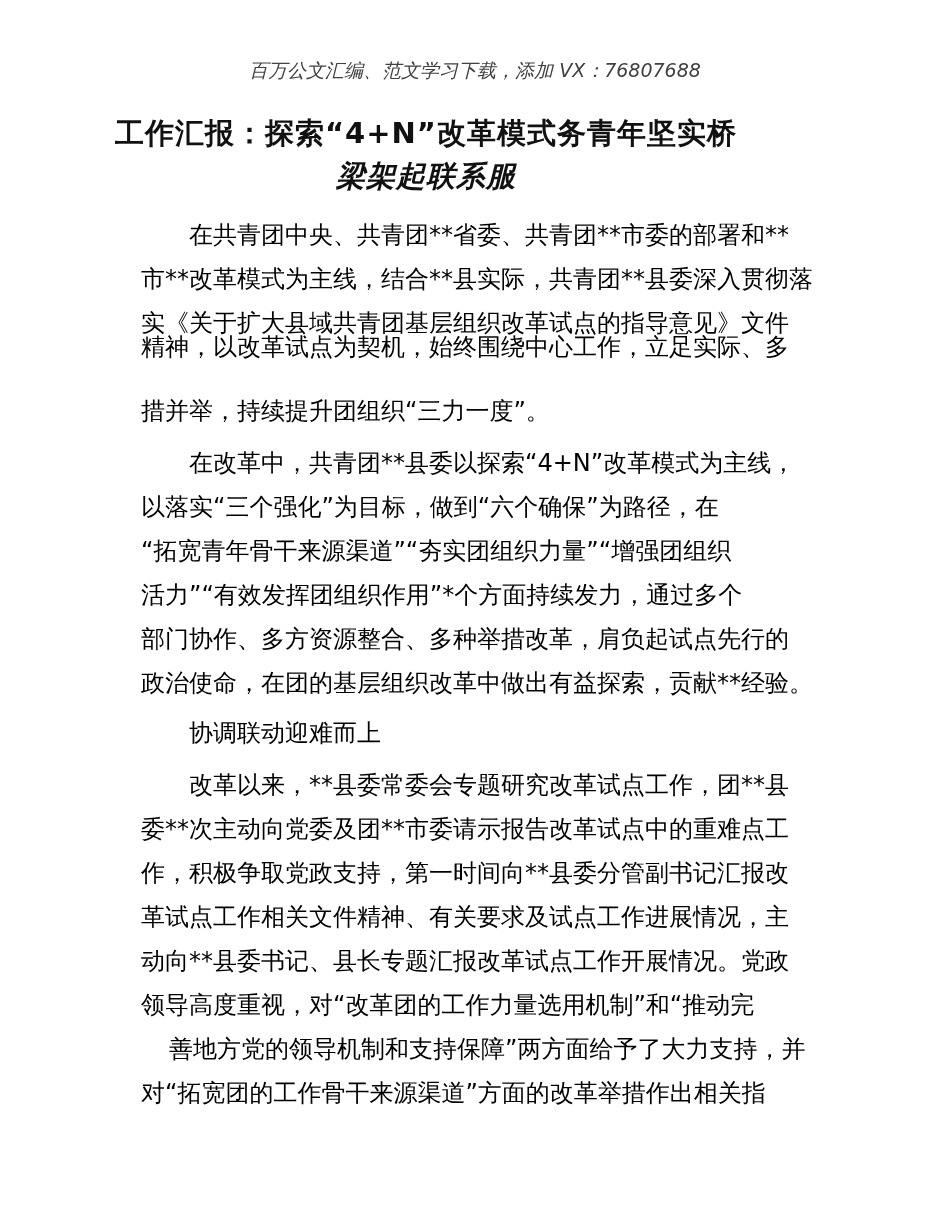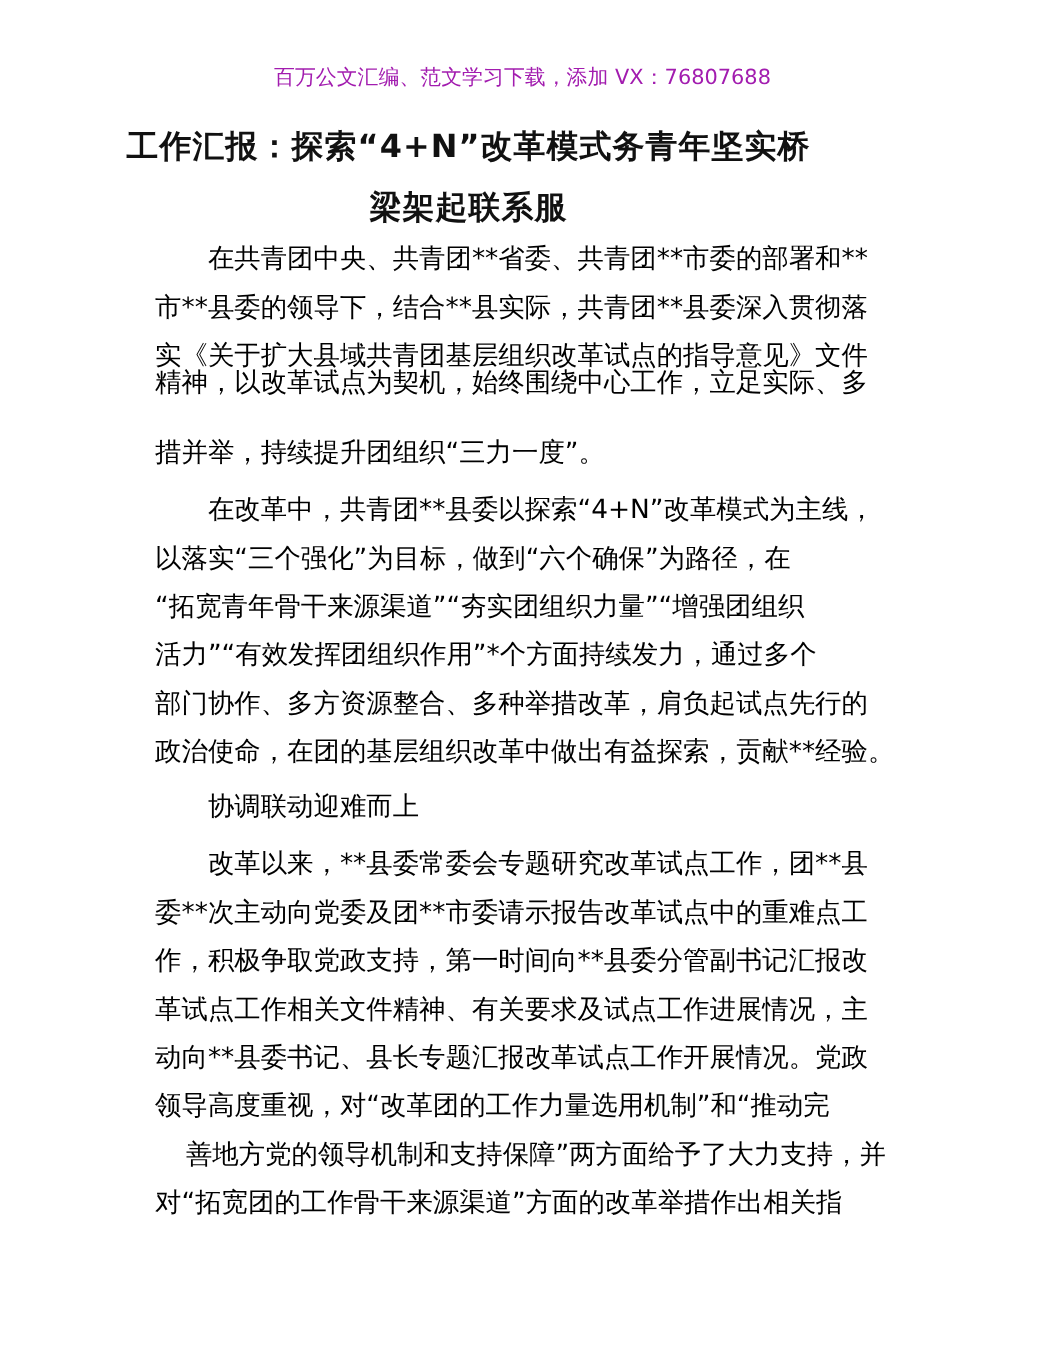--- a/index.html
+++ b/index.html
@@ -21,22 +21,23 @@
     width: 950px; height: 1230px;
     background: #ffffff;
   }
   .watermark {
     position: absolute;
     left: 0; width: 950px;
     top: 56px;
     text-align: center;
     font-size: 19px;
     line-height: 28px;
-    color: #a21caf;
+    color: #404040;
     white-space: nowrap;
+    font-style: italic;
   }
   .title-line {
     position: absolute;
     left: 0; width: 852px;
     text-align: center;
     font-size: 29px;
     line-height: 40px;
     font-weight: bold;
     color: #111111;
     white-space: nowrap;
@@ -54,26 +55,26 @@
 </style>
 </head>
 <body>
 
 <div class="page">
 
   <div class="watermark">百万公文汇编、范文学习下载，添加 VX：76807688</div>
 
   <div>
     <div class="title-line" style="top:113px;">工作汇报：探索“4+N”改革模式务青年坚实桥</div>
-    <div class="title-line" style="top:168px;">梁架起联系服</div>
+    <div class="title-line" style="top:156px;font-style:italic;">梁架起联系服</div>
   </div>
 
   <div>
     <div class="line indent" style="top:218px;">在共青团中央、共青团**省委、共青团**市委的部署和**</div>
-    <div class="line" style="top:262px;">市**县委的领导下，结合**县实际，共青团**县委深入贯彻落</div>
+    <div class="line" style="top:262px;">市**改革模式为主线，结合**县实际，共青团**县委深入贯彻落</div>
     <div class="line" style="top:306px;">实《关于扩大县域共青团基层组织改革试点的指导意见》文件</div>
     <div class="line" style="top:330px;">精神，以改革试点为契机，始终围绕中心工作，立足实际、多</div>
     <div class="line" style="top:394px;">措并举，持续提升团组织“三力一度”。</div>
   </div>
 
   <div>
     <div class="line indent" style="top:446px;">在改革中，共青团**县委以探索“4+N”改革模式为主线，</div>
     <div class="line" style="top:490px;">以落实“三个强化”为目标，做到“六个确保”为路径，在</div>
     <div class="line" style="top:534px;">“拓宽青年骨干来源渠道”“夯实团组织力量”“增强团组织</div>
     <div class="line" style="top:578px;">活力”“有效发挥团组织作用”*个方面持续发力，通过多个</div>

